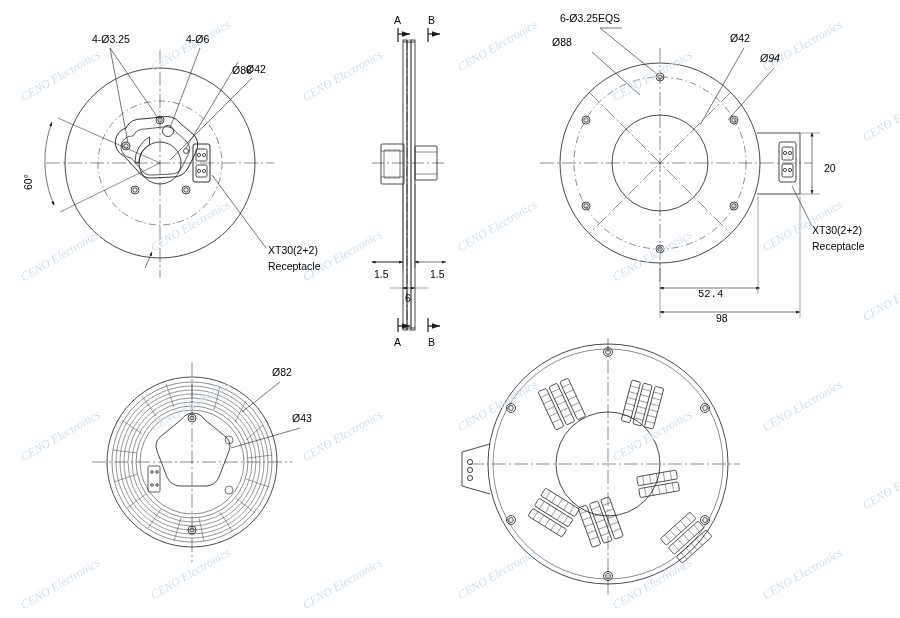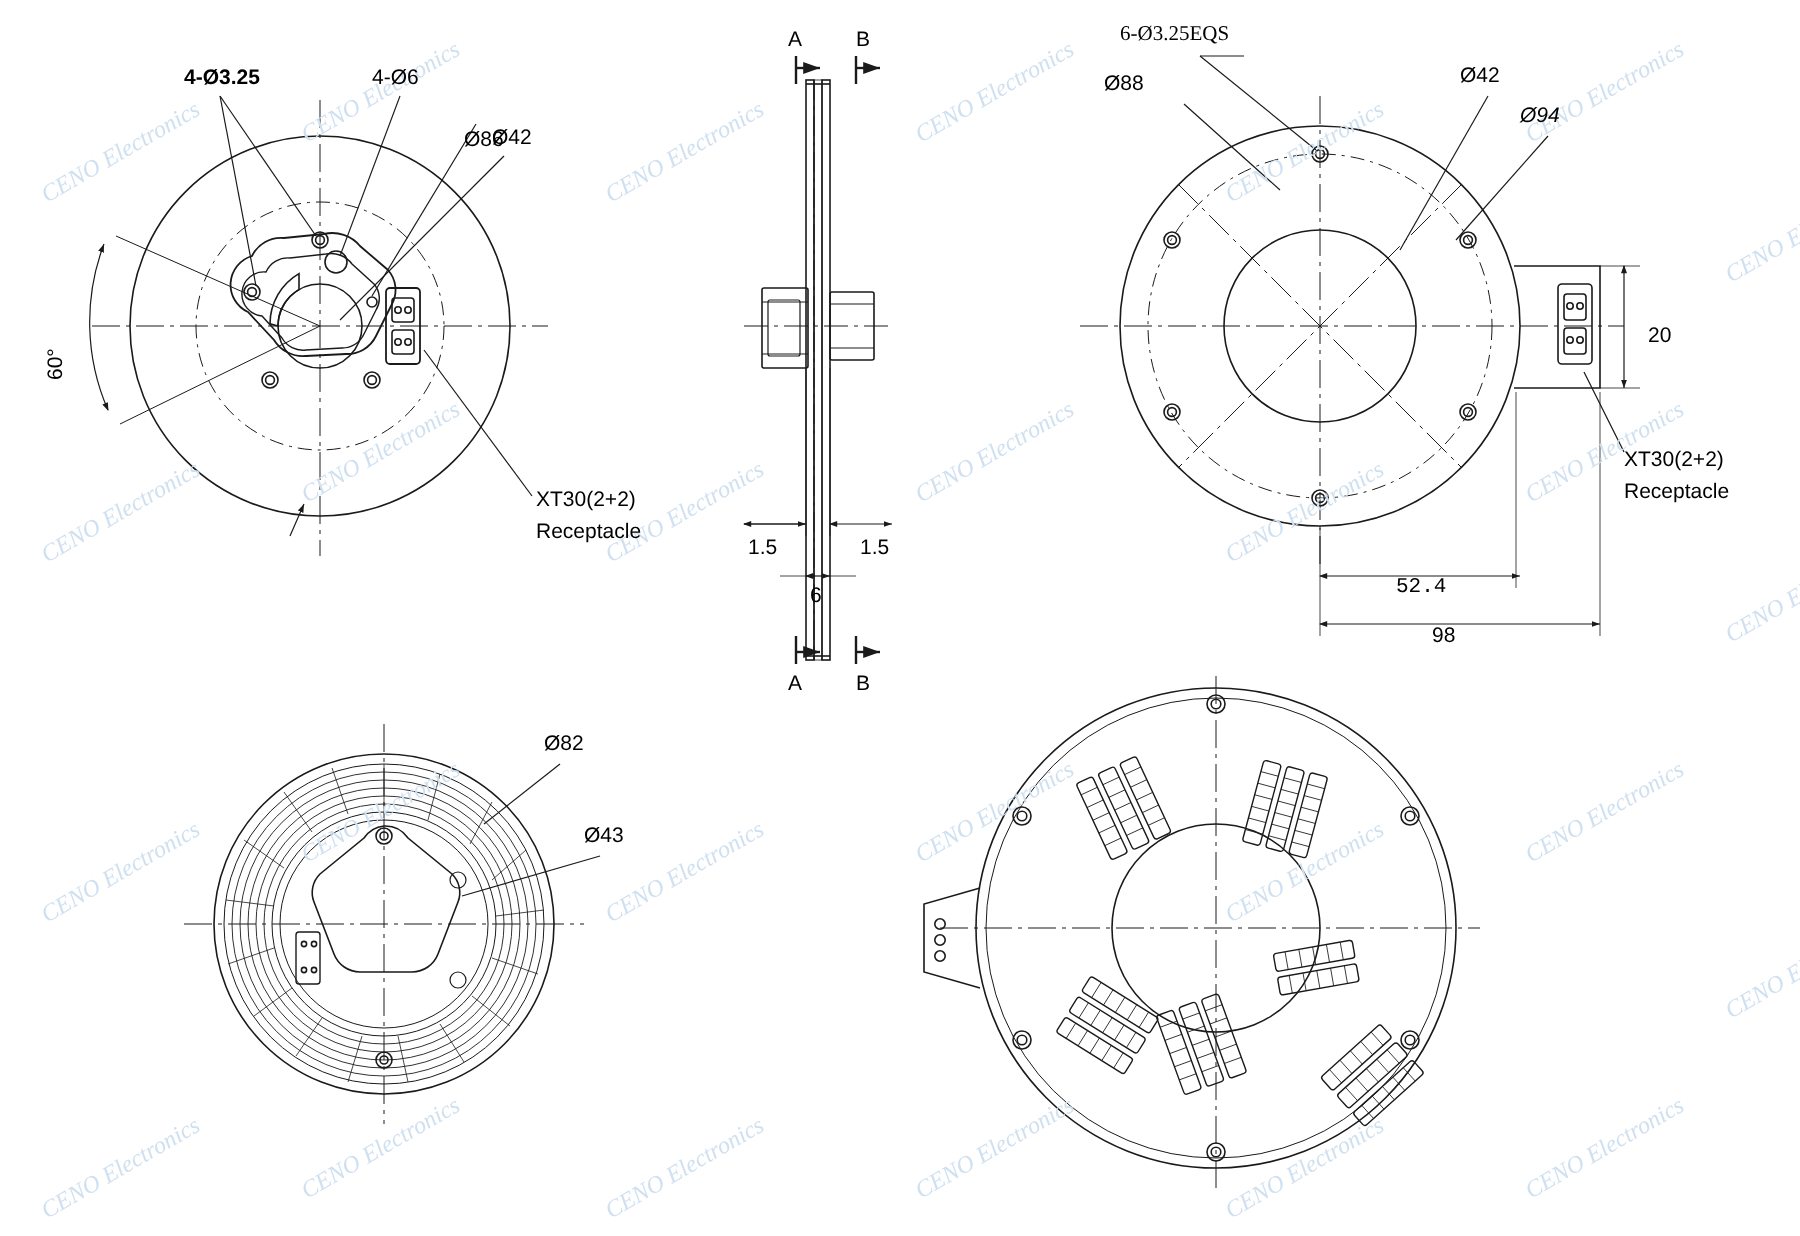--- a/index.html
+++ b/index.html
@@ -466,37 +466,37 @@
   <div class="wm" style="left:610px; top:452px;">CENO Electronics</div>
   <div class="wm" style="left:610px; top:600px;">CENO Electronics</div>
   <div class="wm" style="left:760px; top:62px;">CENO Electronics</div>
   <div class="wm" style="left:760px; top:242px;">CENO Electronics</div>
   <div class="wm" style="left:760px; top:422px;">CENO Electronics</div>
   <div class="wm" style="left:760px; top:590px;">CENO Electronics</div>
   <div class="wm" style="left:860px; top:132px;">CENO Electronics</div>
   <div class="wm" style="left:860px; top:312px;">CENO Electronics</div>
   <div class="wm" style="left:860px; top:500px;">CENO Electronics</div>
 
-  <div class="lbl" style="left:92px; top:33px;font-weight:bold;">4-Ø3.25</div>
+  <div class="lbl" style="left:92px; top:33px;">4-Ø3.25</div>
   <div class="lbl" style="left:186px; top:33px;">4-Ø6</div>
   <div class="lbl" style="left:232px; top:64px;">Ø86</div>
   <div class="lbl" style="left:246px; top:63px;">Ø42</div>
   <div class="lbl rot90" style="left:22px; top:190px;">60°</div>
   <div class="lbl" style="left:268px; top:244px;">XT30(2+2)</div>
   <div class="lbl" style="left:268px; top:260px;">Receptacle</div>
 
   <div class="lbl" style="left:394px; top:14px;">A</div>
   <div class="lbl" style="left:428px; top:14px;">B</div>
   <div class="lbl" style="left:374px; top:268px;">1.5</div>
   <div class="lbl" style="left:430px; top:268px;">1.5</div>
   <div class="lbl" style="left:405px; top:292px;">6</div>
   <div class="lbl" style="left:394px; top:336px;">A</div>
   <div class="lbl" style="left:428px; top:336px;">B</div>
 
-  <div class="lbl" style="left:560px; top:12px;font-family:Liberation Serif, serif;">6-Ø3.25EQS</div>
+  <div class="lbl" style="left:560px; top:12px;">6-Ø3.25EQS</div>
   <div class="lbl" style="left:552px; top:36px;">Ø88</div>
   <div class="lbl" style="left:730px; top:32px;">Ø42</div>
   <div class="lbl" style="left:760px; top:52px;font-style:italic;">Ø94</div>
   <div class="lbl" style="left:824px; top:162px;">20</div>
   <div class="lbl" style="left:812px; top:224px;">XT30(2+2)</div>
   <div class="lbl" style="left:812px; top:240px;">Receptacle</div>
   <div class="lbl" style="left:698px; top:288px;font-family:Liberation Mono, monospace;">52.4</div>
   <div class="lbl" style="left:716px; top:312px;">98</div>
 
   <div class="lbl" style="left:272px; top:366px;">Ø82</div>

